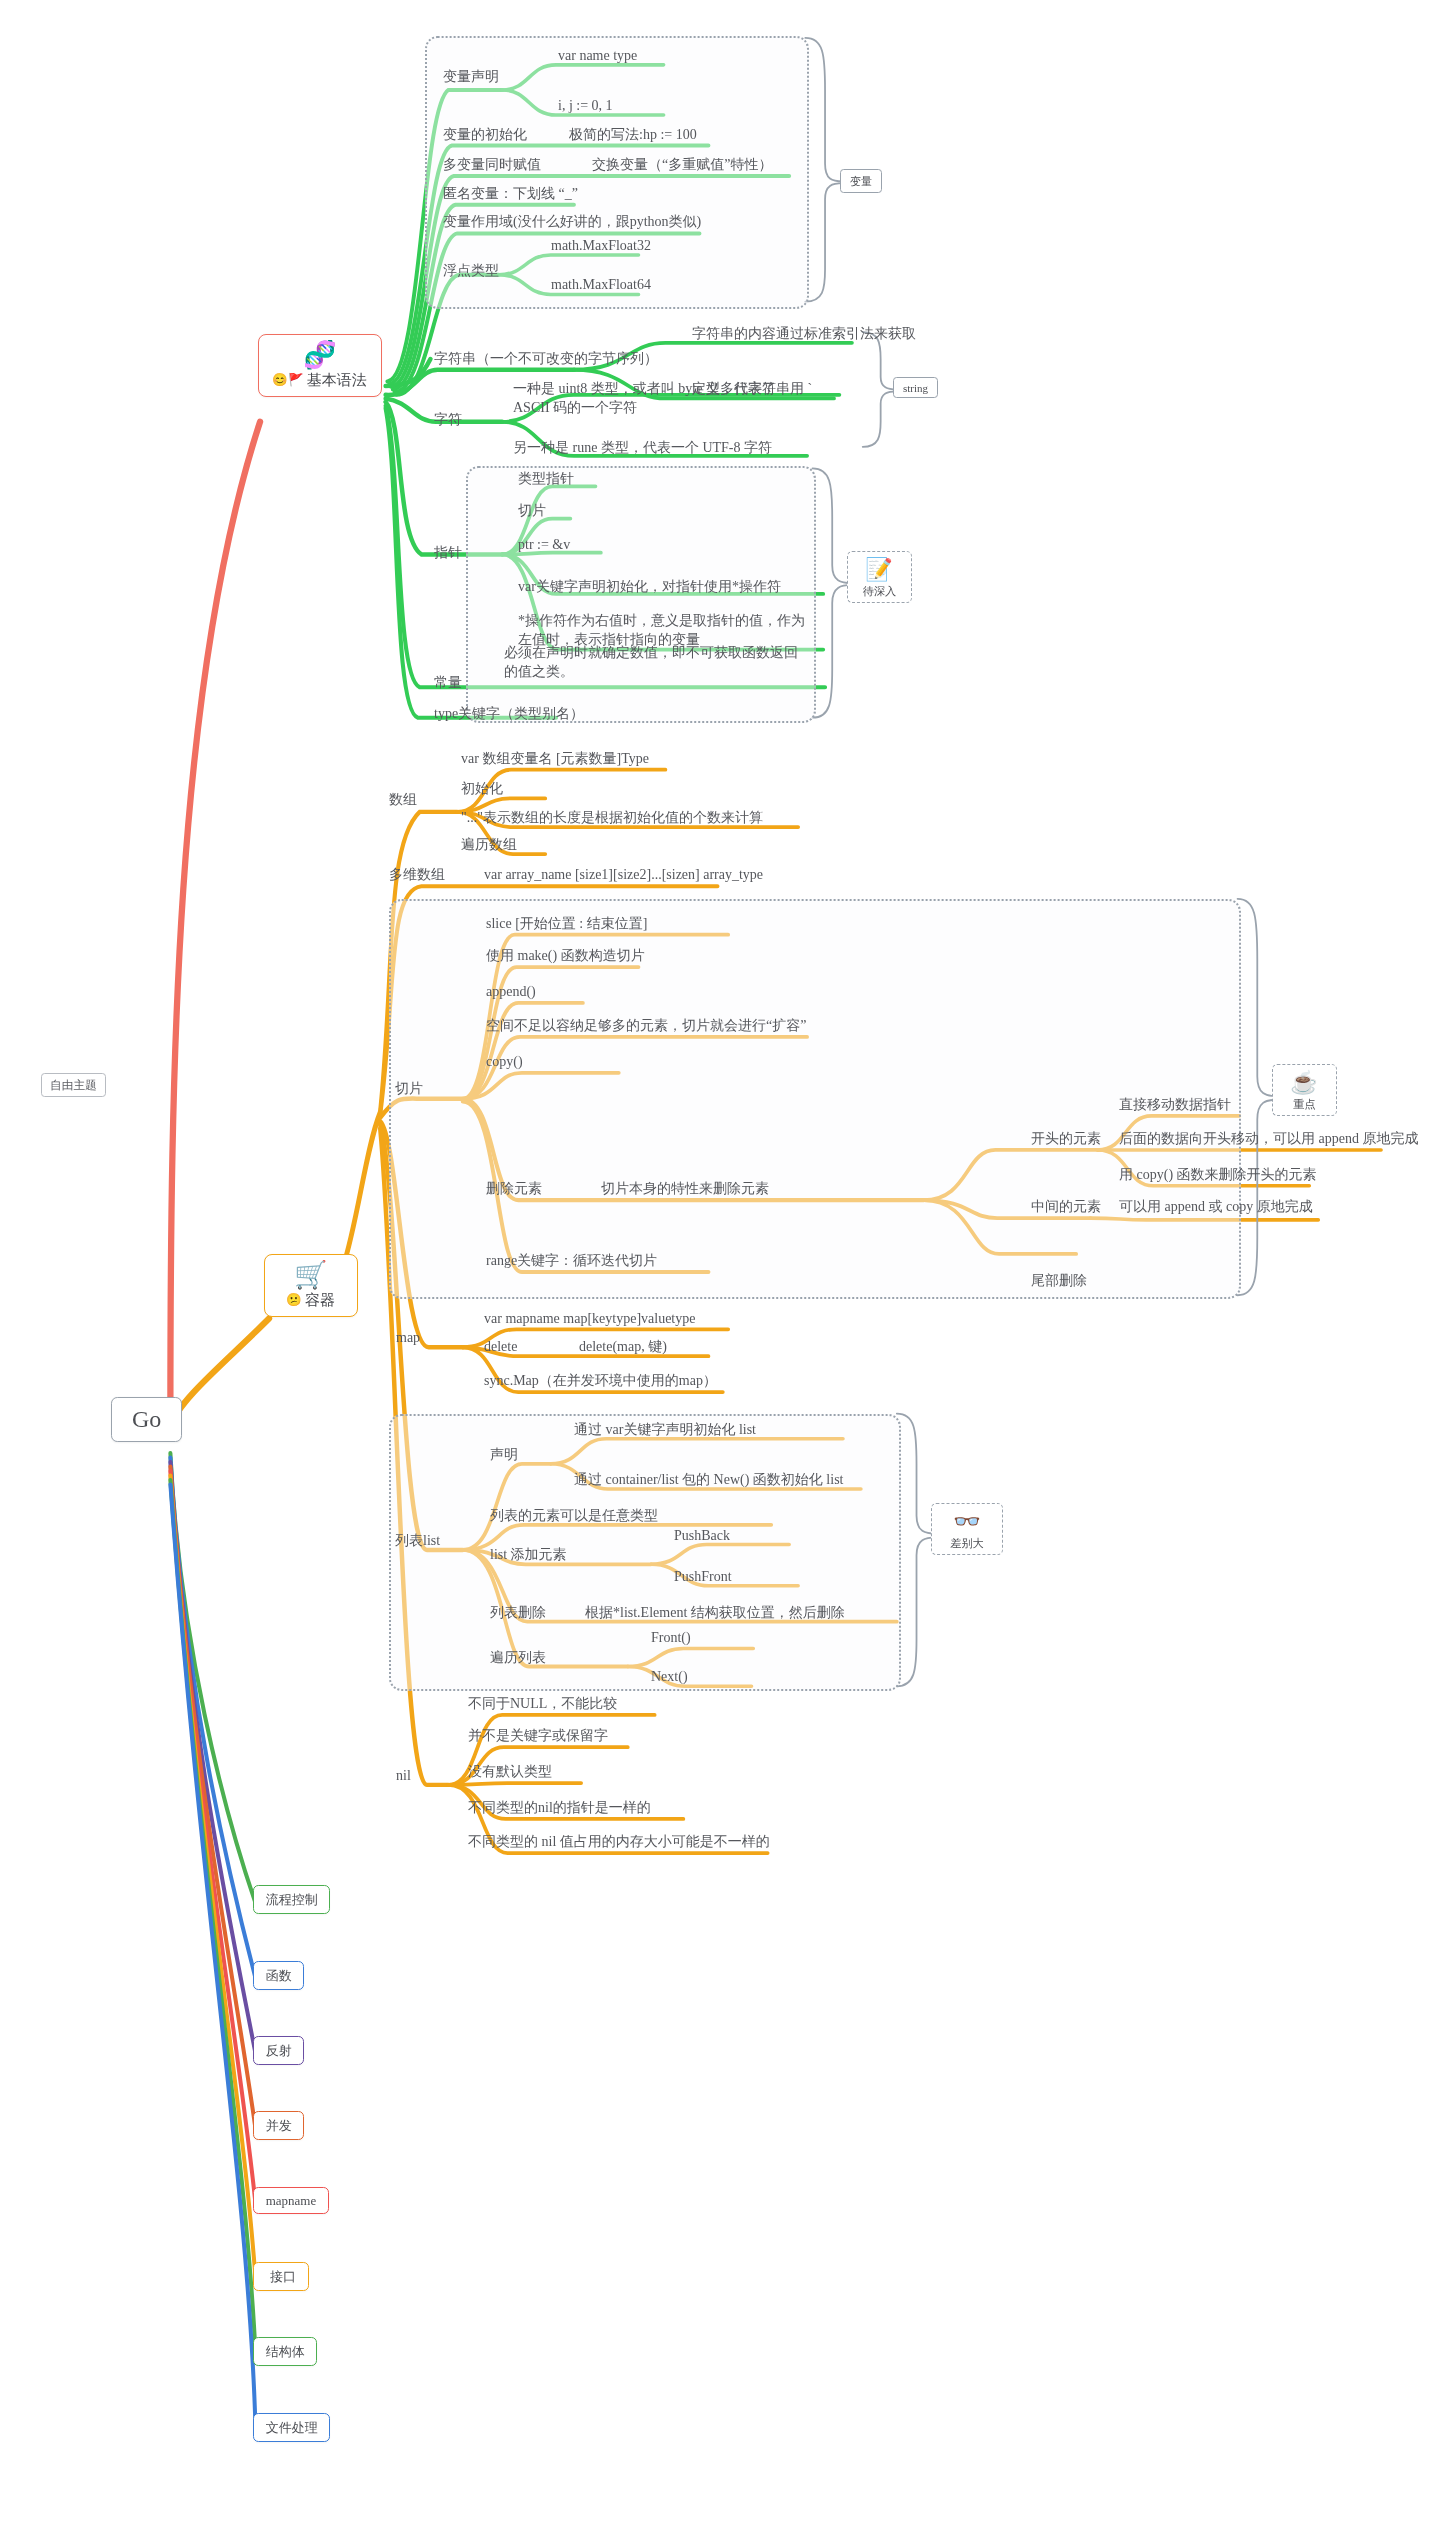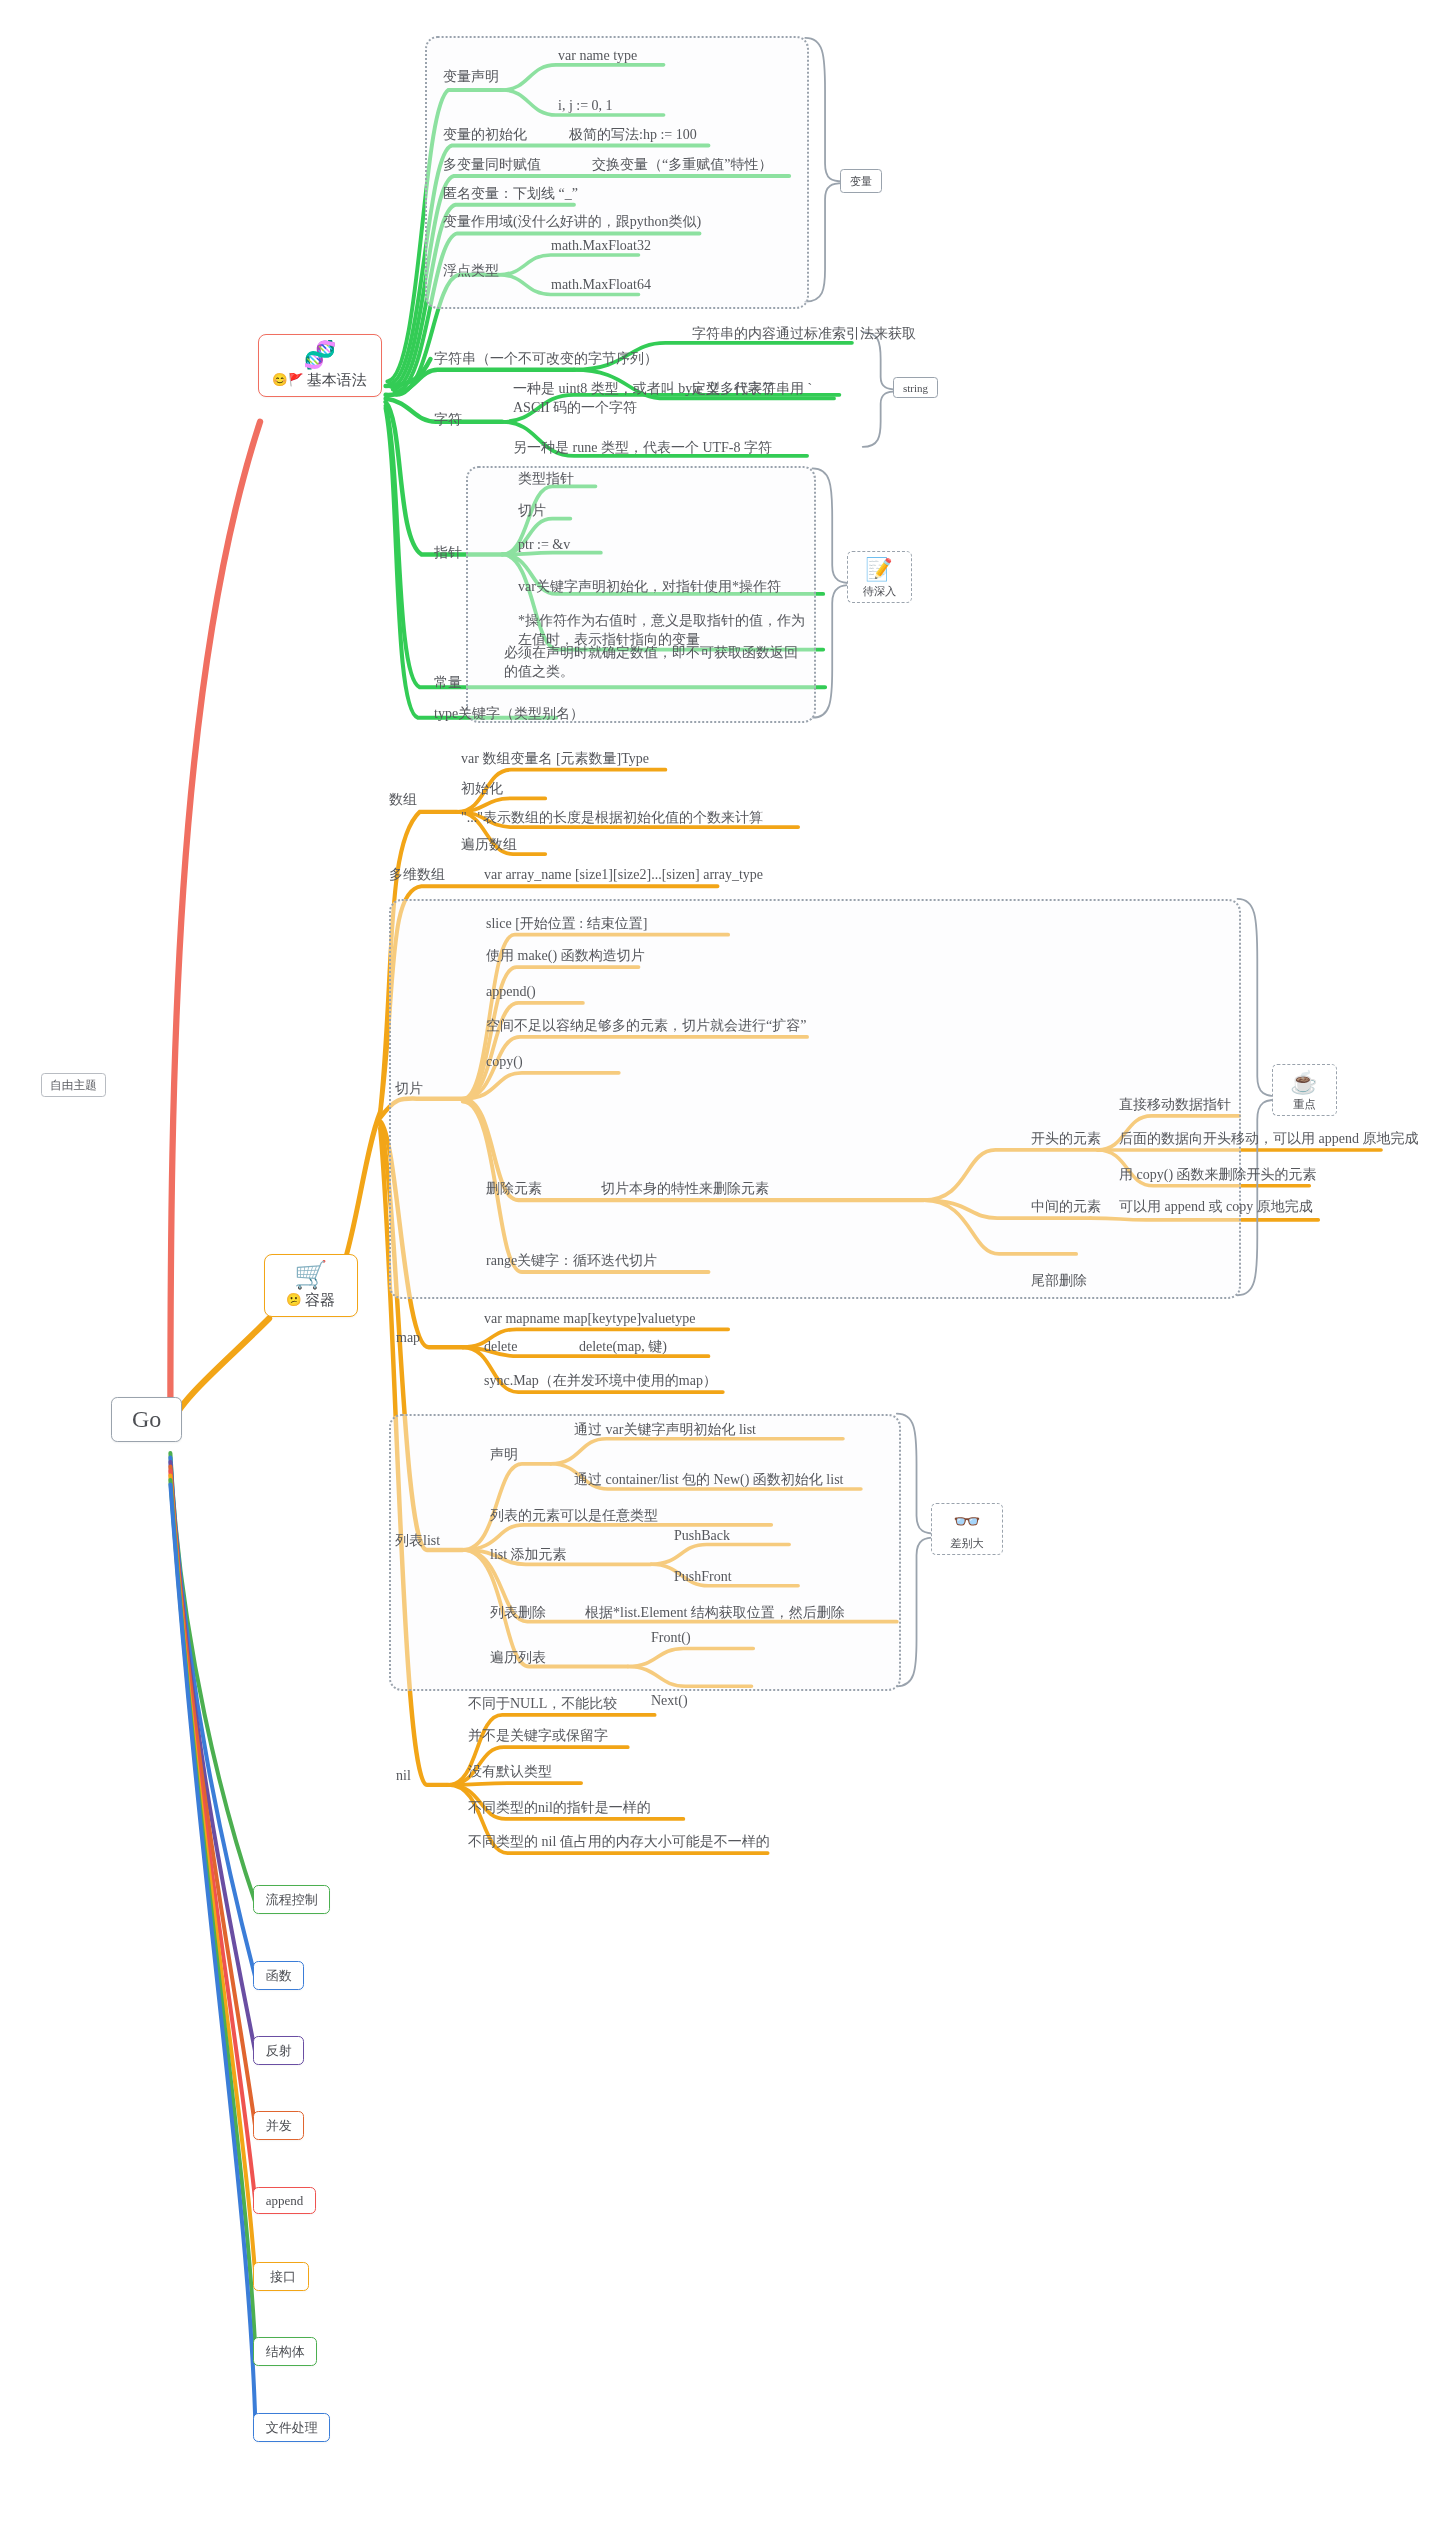--- a/index.html
+++ b/index.html
@@ -357,21 +357,21 @@
   <div class="node" style="left:574px;top:1421px;">通过 var关键字声明初始化 list</div>
   <div class="node" style="left:574px;top:1471px;">通过 container/list 包的 New() 函数初始化 list</div>
   <div class="node" style="left:490px;top:1507px;">列表的元素可以是任意类型</div>
   <div class="node" style="left:490px;top:1546px;">list 添加元素</div>
   <div class="node" style="left:674px;top:1527px;">PushBack</div>
   <div class="node" style="left:674px;top:1568px;">PushFront</div>
   <div class="node" style="left:490px;top:1604px;">列表删除</div>
   <div class="node" style="left:585px;top:1604px;">根据*list.Element 结构获取位置，然后删除</div>
   <div class="node" style="left:490px;top:1649px;">遍历列表</div>
   <div class="node" style="left:651px;top:1629px;">Front()</div>
-  <div class="node" style="left:651px;top:1668px;margin-top:24px;">Next()</div>
+  <div class="node" style="left:651px;top:1668px;">Next()</div>
 
   <div class="node" style="left:396px;top:1767px;">nil</div>
   <div class="node" style="left:468px;top:1695px;">不同于NULL，不能比较</div>
   <div class="node" style="left:468px;top:1727px;">并不是关键字或保留字</div>
   <div class="node" style="left:468px;top:1763px;">没有默认类型</div>
   <div class="node" style="left:468px;top:1799px;">不同类型的nil的指针是一样的</div>
   <div class="node" style="left:468px;top:1833px;">不同类型的 nil 值占用的内存大小可能是不一样的</div>
 
   <div class="sumbox" style="left:1272px;top:1064px;">
     <span class="emoji-big">☕</span>
@@ -379,19 +379,19 @@
   </div>
   <div class="sumbox" style="left:931px;top:1503px;width:54px;">
     <span class="emoji-big">👓</span>
     <span class="cap">差别大</span>
   </div>
 
   <div class="topicbox" style="left:253px;top:1885px;border-color:#4caf50;">流程控制</div>
   <div class="topicbox" style="left:253px;top:1961px;border-color:#3b7dd8;">函数</div>
   <div class="topicbox" style="left:253px;top:2036px;border-color:#6a4ea3;">反射</div>
   <div class="topicbox" style="left:253px;top:2111px;border-color:#e0652f;">并发</div>
-  <div class="topicbox" style="left:253px;top:2187px;border-color:#ef5350;">append</div>
+  <div class="topicbox" style="left:253px;top:2187px;border-color:#ef5350;">mapname</div>
   <div class="topicbox" style="left:253px;top:2262px;border-color:#f2a517;padding-left:16px;">接口</div>
   <div class="topicbox" style="left:253px;top:2337px;border-color:#4caf50;">结构体</div>
   <div class="topicbox" style="left:253px;top:2413px;border-color:#3b7dd8;">文件处理</div>
 
 </div>
 
 
 </body></html>

